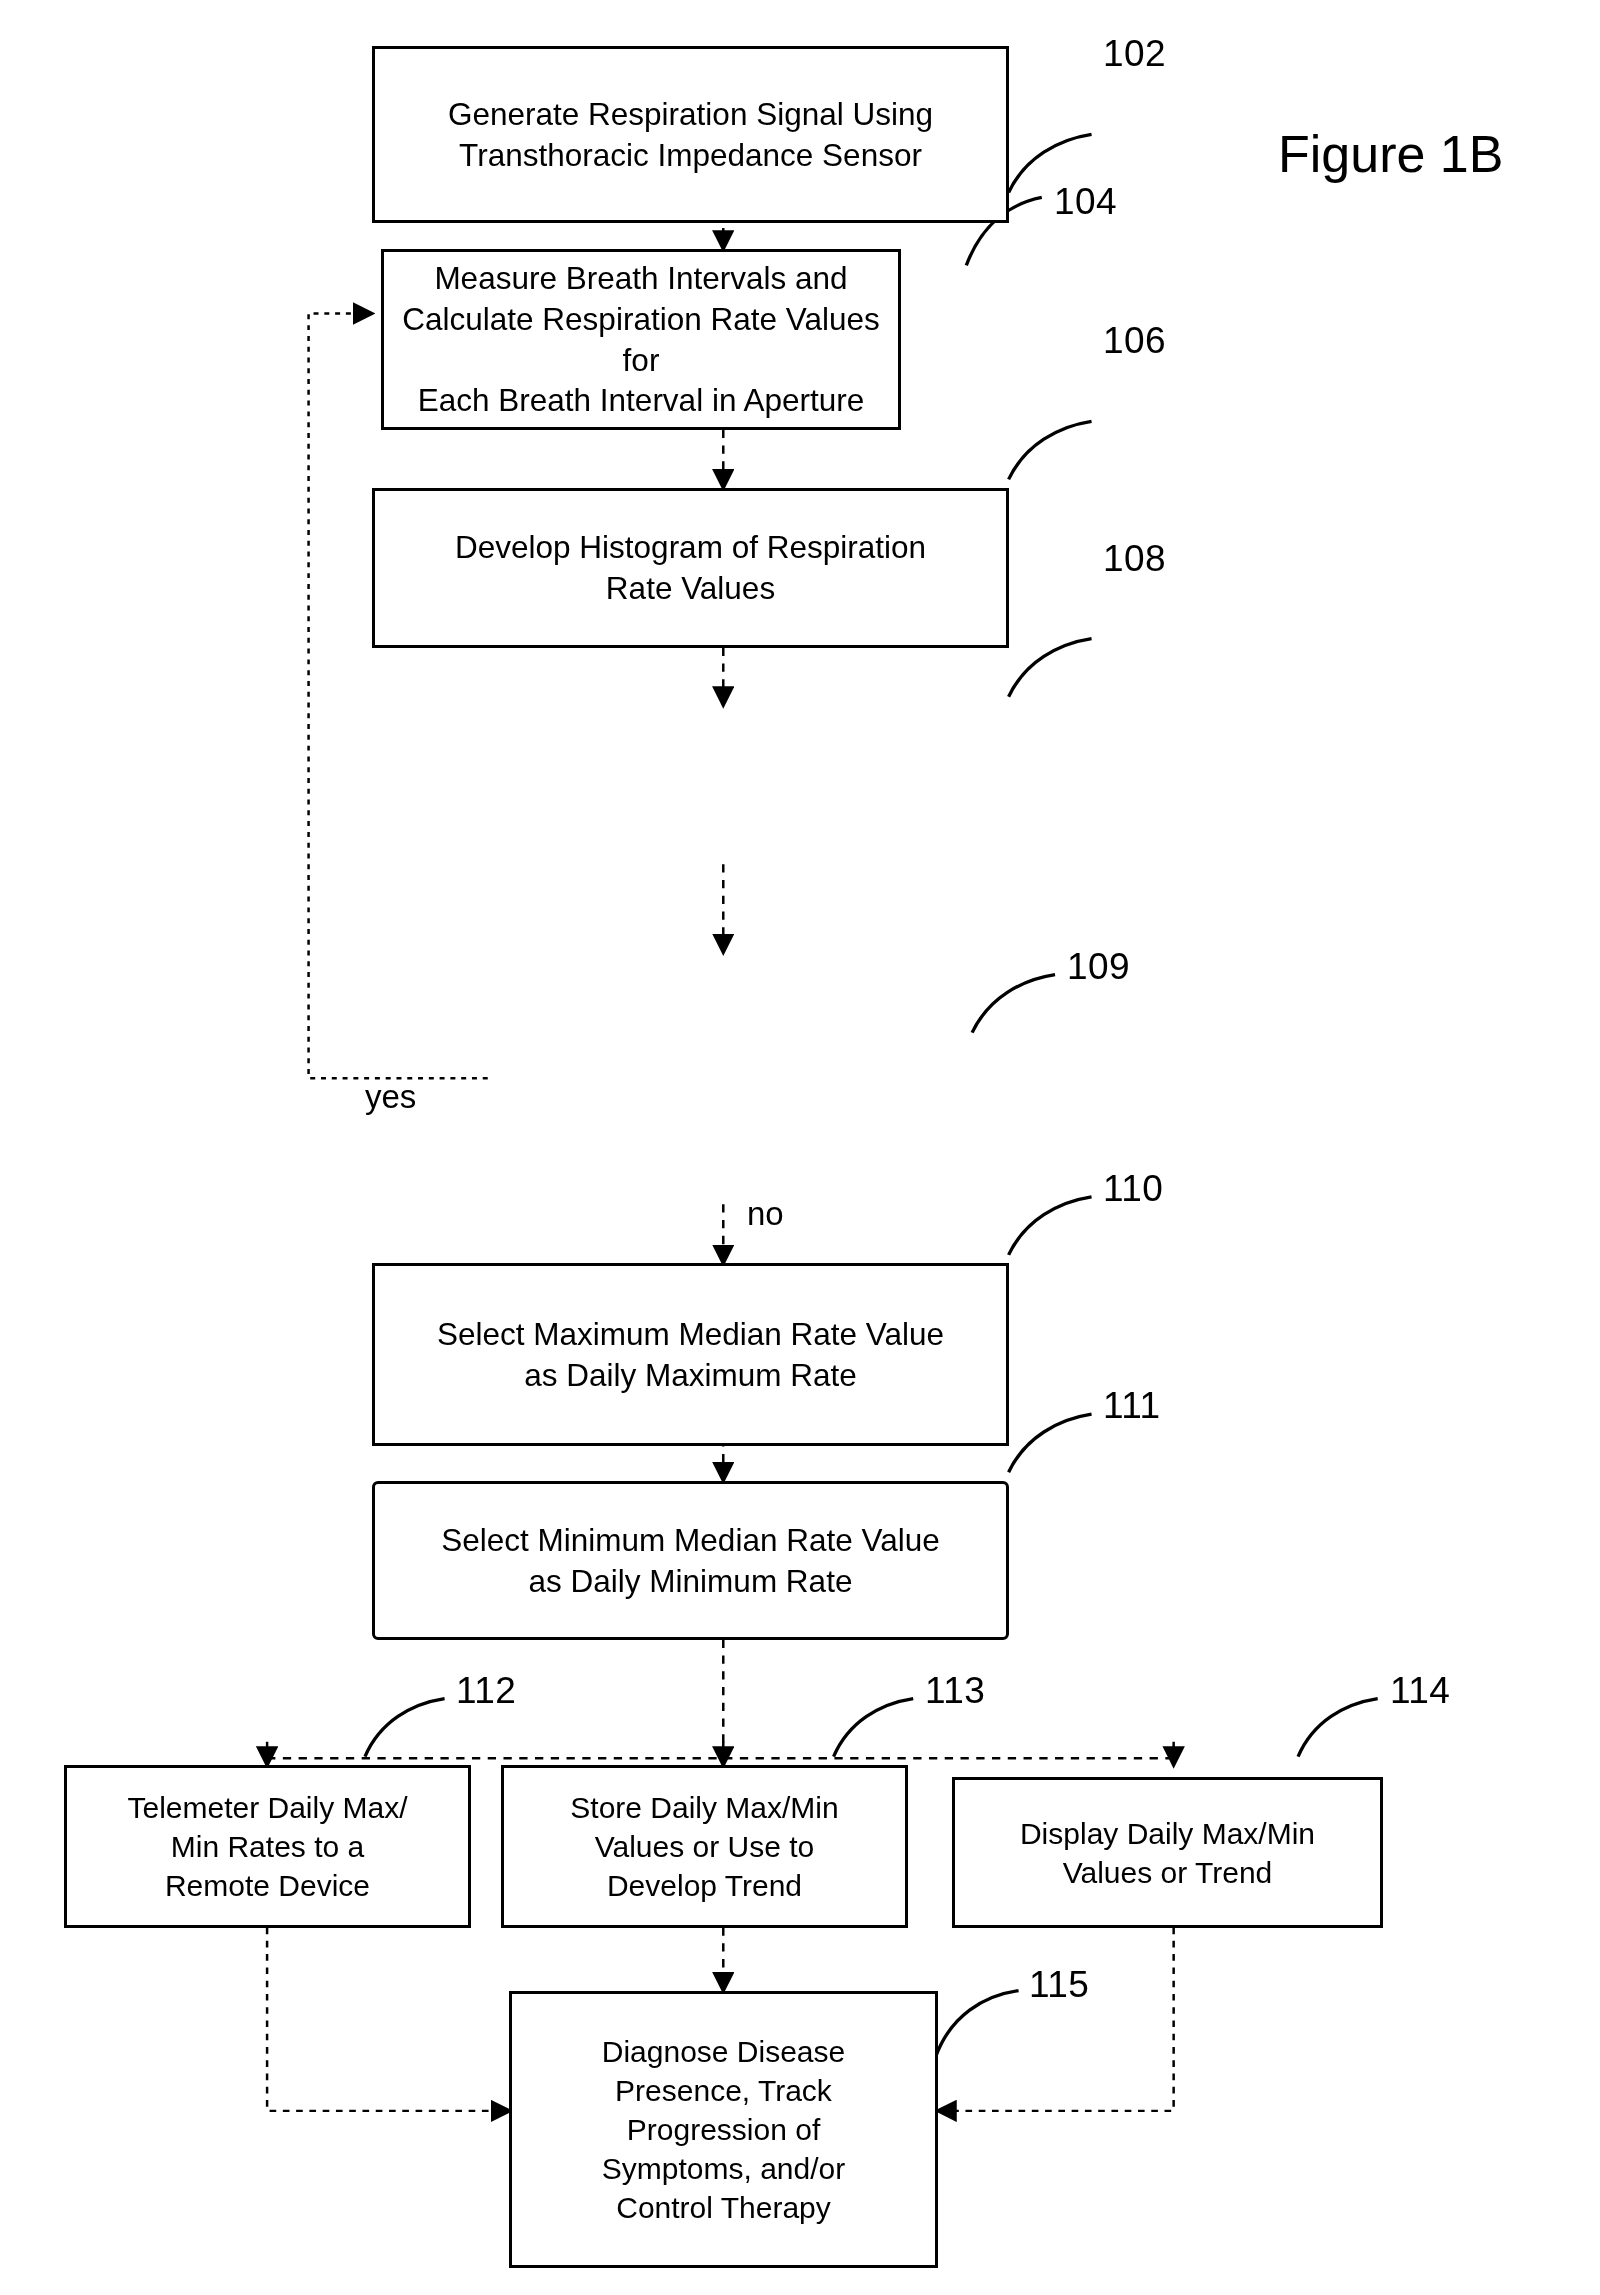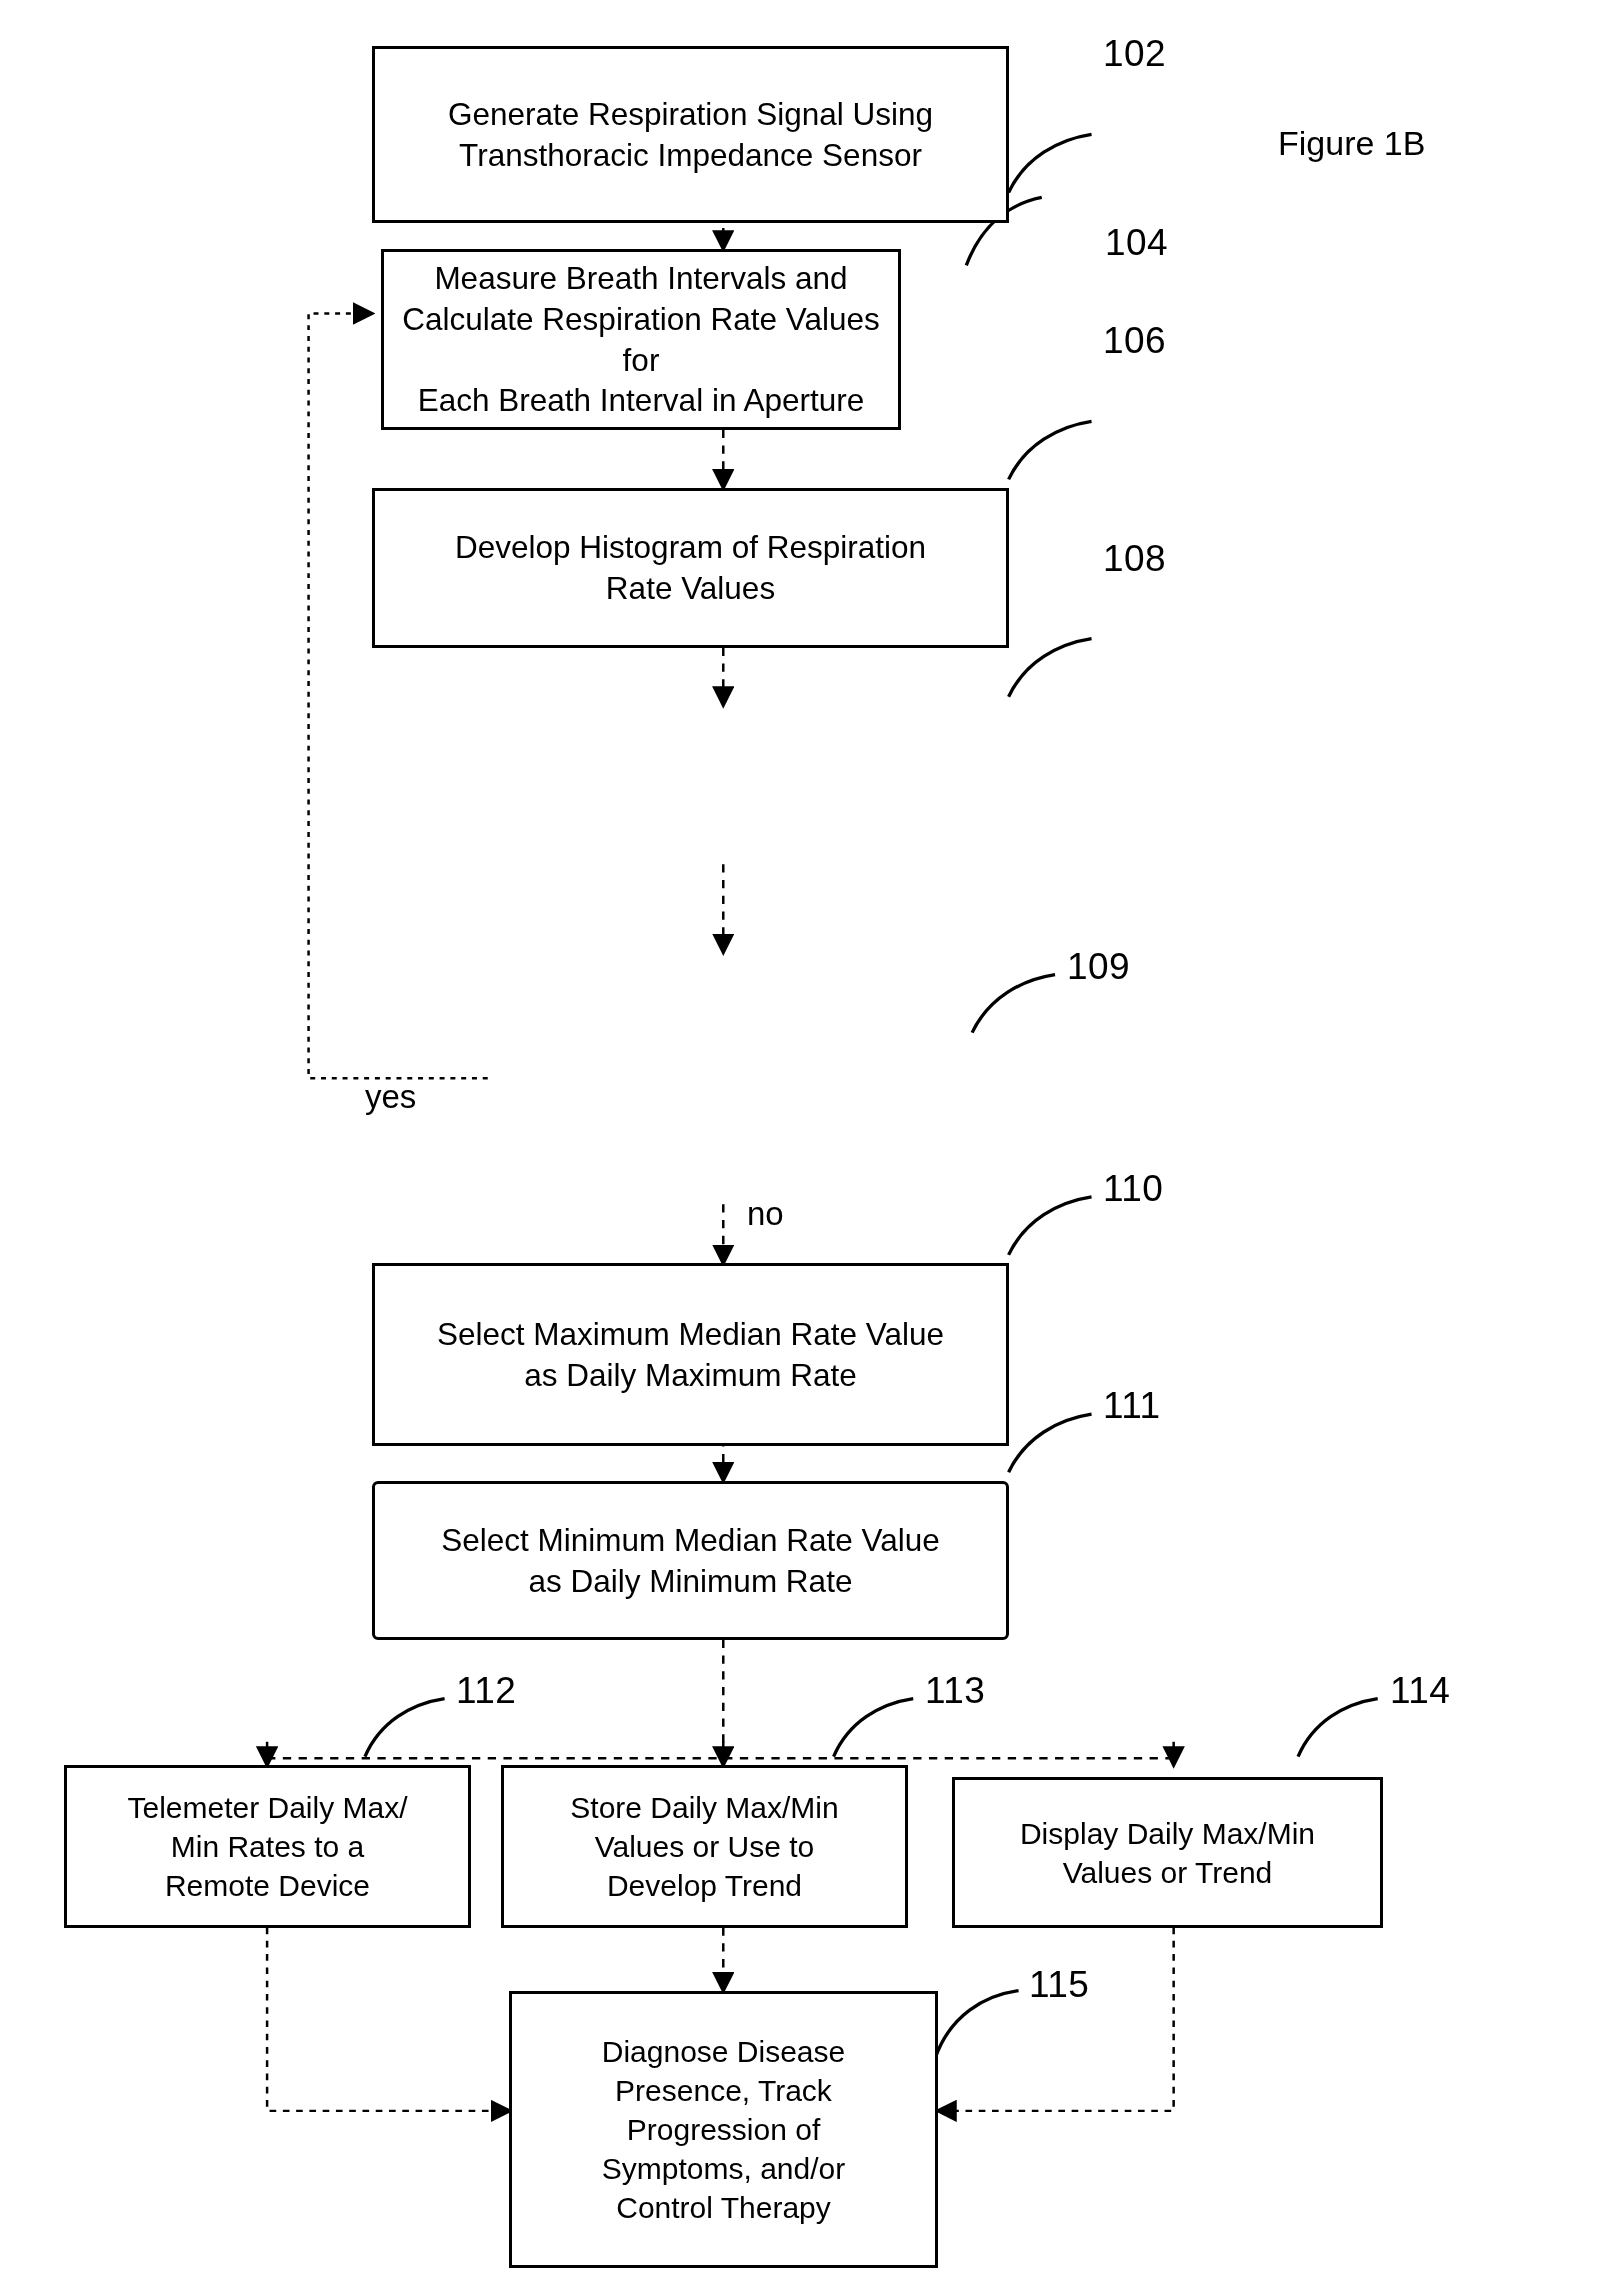--- a/index.html
+++ b/index.html
@@ -81,21 +81,21 @@
     white-space: nowrap;
   }
   .edgelabel {
     position: absolute;
     font-size: 33px;
     z-index: 4;
     white-space: nowrap;
   }
   .figtitle {
     position: absolute;
-    font-size: 34px;
+    font-size: 52px;
     z-index: 4;
     white-space: nowrap;
     text-align: center;
   }
 </style>
 </head>
 <body>
 
 <div id="canvas">
 
@@ -159,21 +159,21 @@
     <span class="txt">Generate Respiration Signal Using
 Transthoracic Impedance Sensor</span>
   </div>
   <div class="refnum" style="left:1103px; top:33px;">102</div>
 
   <div class="node fs-main" style="left:381px; top:249px; width:520px; height:181px;align-items:center;">
     <span class="txt">Measure Breath Intervals and
 Calculate Respiration Rate Values for
 Each Breath Interval in Aperture</span>
   </div>
-  <div class="refnum" style="left:1105px; top:181px;margin-top:41px;">104</div>
+  <div class="refnum" style="left:1054px; top:181px;">104</div>
 
   <div class="node fs-main" style="left:372px; top:488px; width:637px; height:160px;">
     <span class="txt">Develop Histogram of Respiration
 Rate Values</span>
   </div>
   <div class="refnum" style="left:1103px; top:320px;">106</div>
 
   <div class="refnum" style="left:1103px; top:538px;">108</div>
 
   <div class="refnum" style="left:1067px; top:946px;">109</div>

